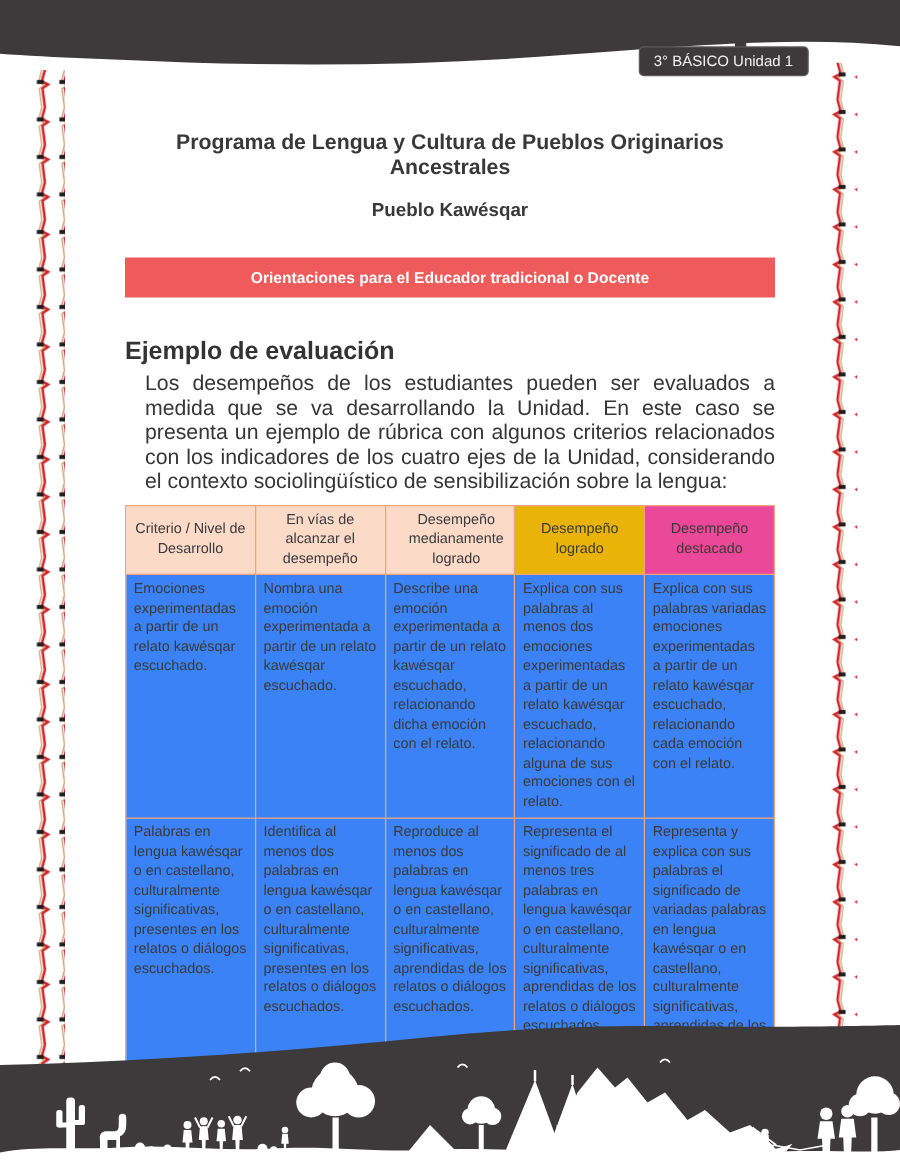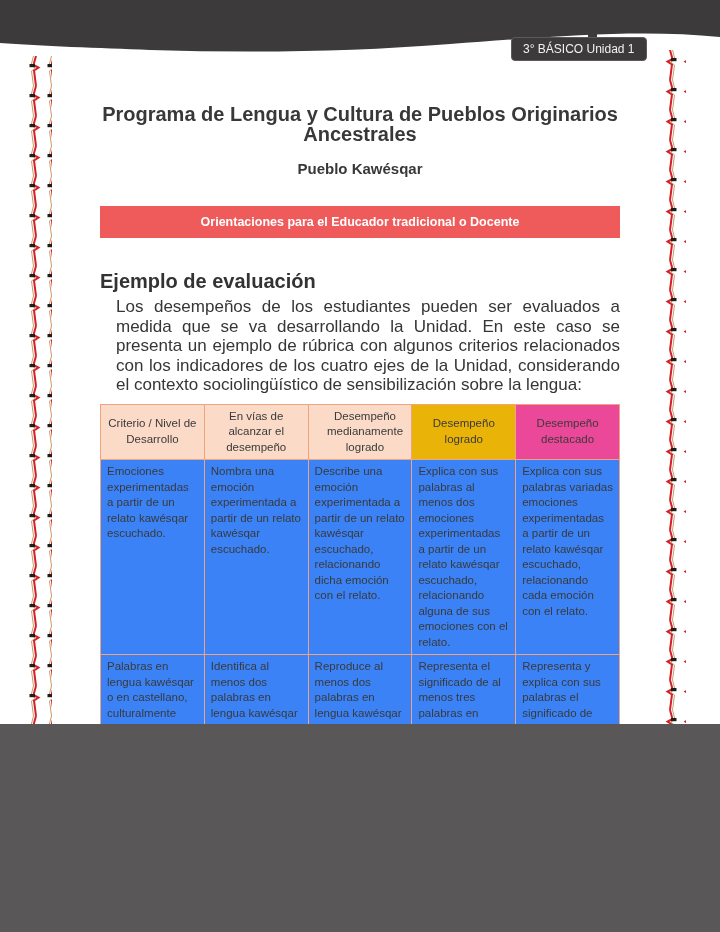--- a/index.html
+++ b/index.html
@@ -1,34 +1,34 @@
 <!DOCTYPE html>
 <html><head>
 <meta charset="utf-8">
 <style>
   html,body{margin:0;padding:0;background:#5a5758;}
   .screen{
-    position:relative;width:720px;height:724px;margin:0 auto;
+    position:relative;width:720px;height:932px;margin:0 auto;
     background:#ffffff;overflow:hidden;
     font-family:"Liberation Sans",sans-serif;color:#3a3a3a;
   }
   
   .band-top{position:absolute;top:0;left:0;z-index:4;}
   .badge-connector{position:absolute;left:588px;top:24px;width:9px;height:18px;background:#3d3a3b;z-index:4;}
   .badge{
     position:absolute;left:511px;top:37px;z-index:5;
     background:#3d3a3b;color:#f2f2f2;border:1px solid #5c5a5a;border-radius:4px;
     font-size:12px;padding:4px 11px;white-space:nowrap;
   }
   
   .border-left{position:absolute;left:26px;top:56px;z-index:2;}
   .border-right{position:absolute;left:660px;top:50px;z-index:2;}
   
   .content{position:absolute;left:100px;top:0;width:520px;z-index:3;}
-  .title{margin:104px 0 0 0;font-size:20px;font-weight:bold;text-align:center;color:#383838;line-height:20px;}
+  .title{margin:104px 0 0 0;font-size:17px;font-weight:bold;text-align:center;color:#383838;line-height:20px;}
   .subtitle{margin:15px 0 0 0;font-size:15px;font-weight:bold;text-align:center;color:#383838;line-height:20px;}
   .banner{
     margin-top:27px;height:32px;display:flex;align-items:center;justify-content:center;
   }
   .banner span{font-size:12.5px;font-weight:bold;}
   .section-heading{margin:33px 0 0 0;font-size:20px;font-weight:bold;color:#333;line-height:20px;}
   .intro{margin:6px 0 0 16px;font-size:17px;line-height:19.5px;text-align:justify;color:#363636;}
   
   .table-clip{margin-top:9px;height:452px;overflow:hidden;border-bottom:1px solid #f0a37c;}
   table.rubric{width:520px;border-collapse:collapse;table-layout:fixed;}

